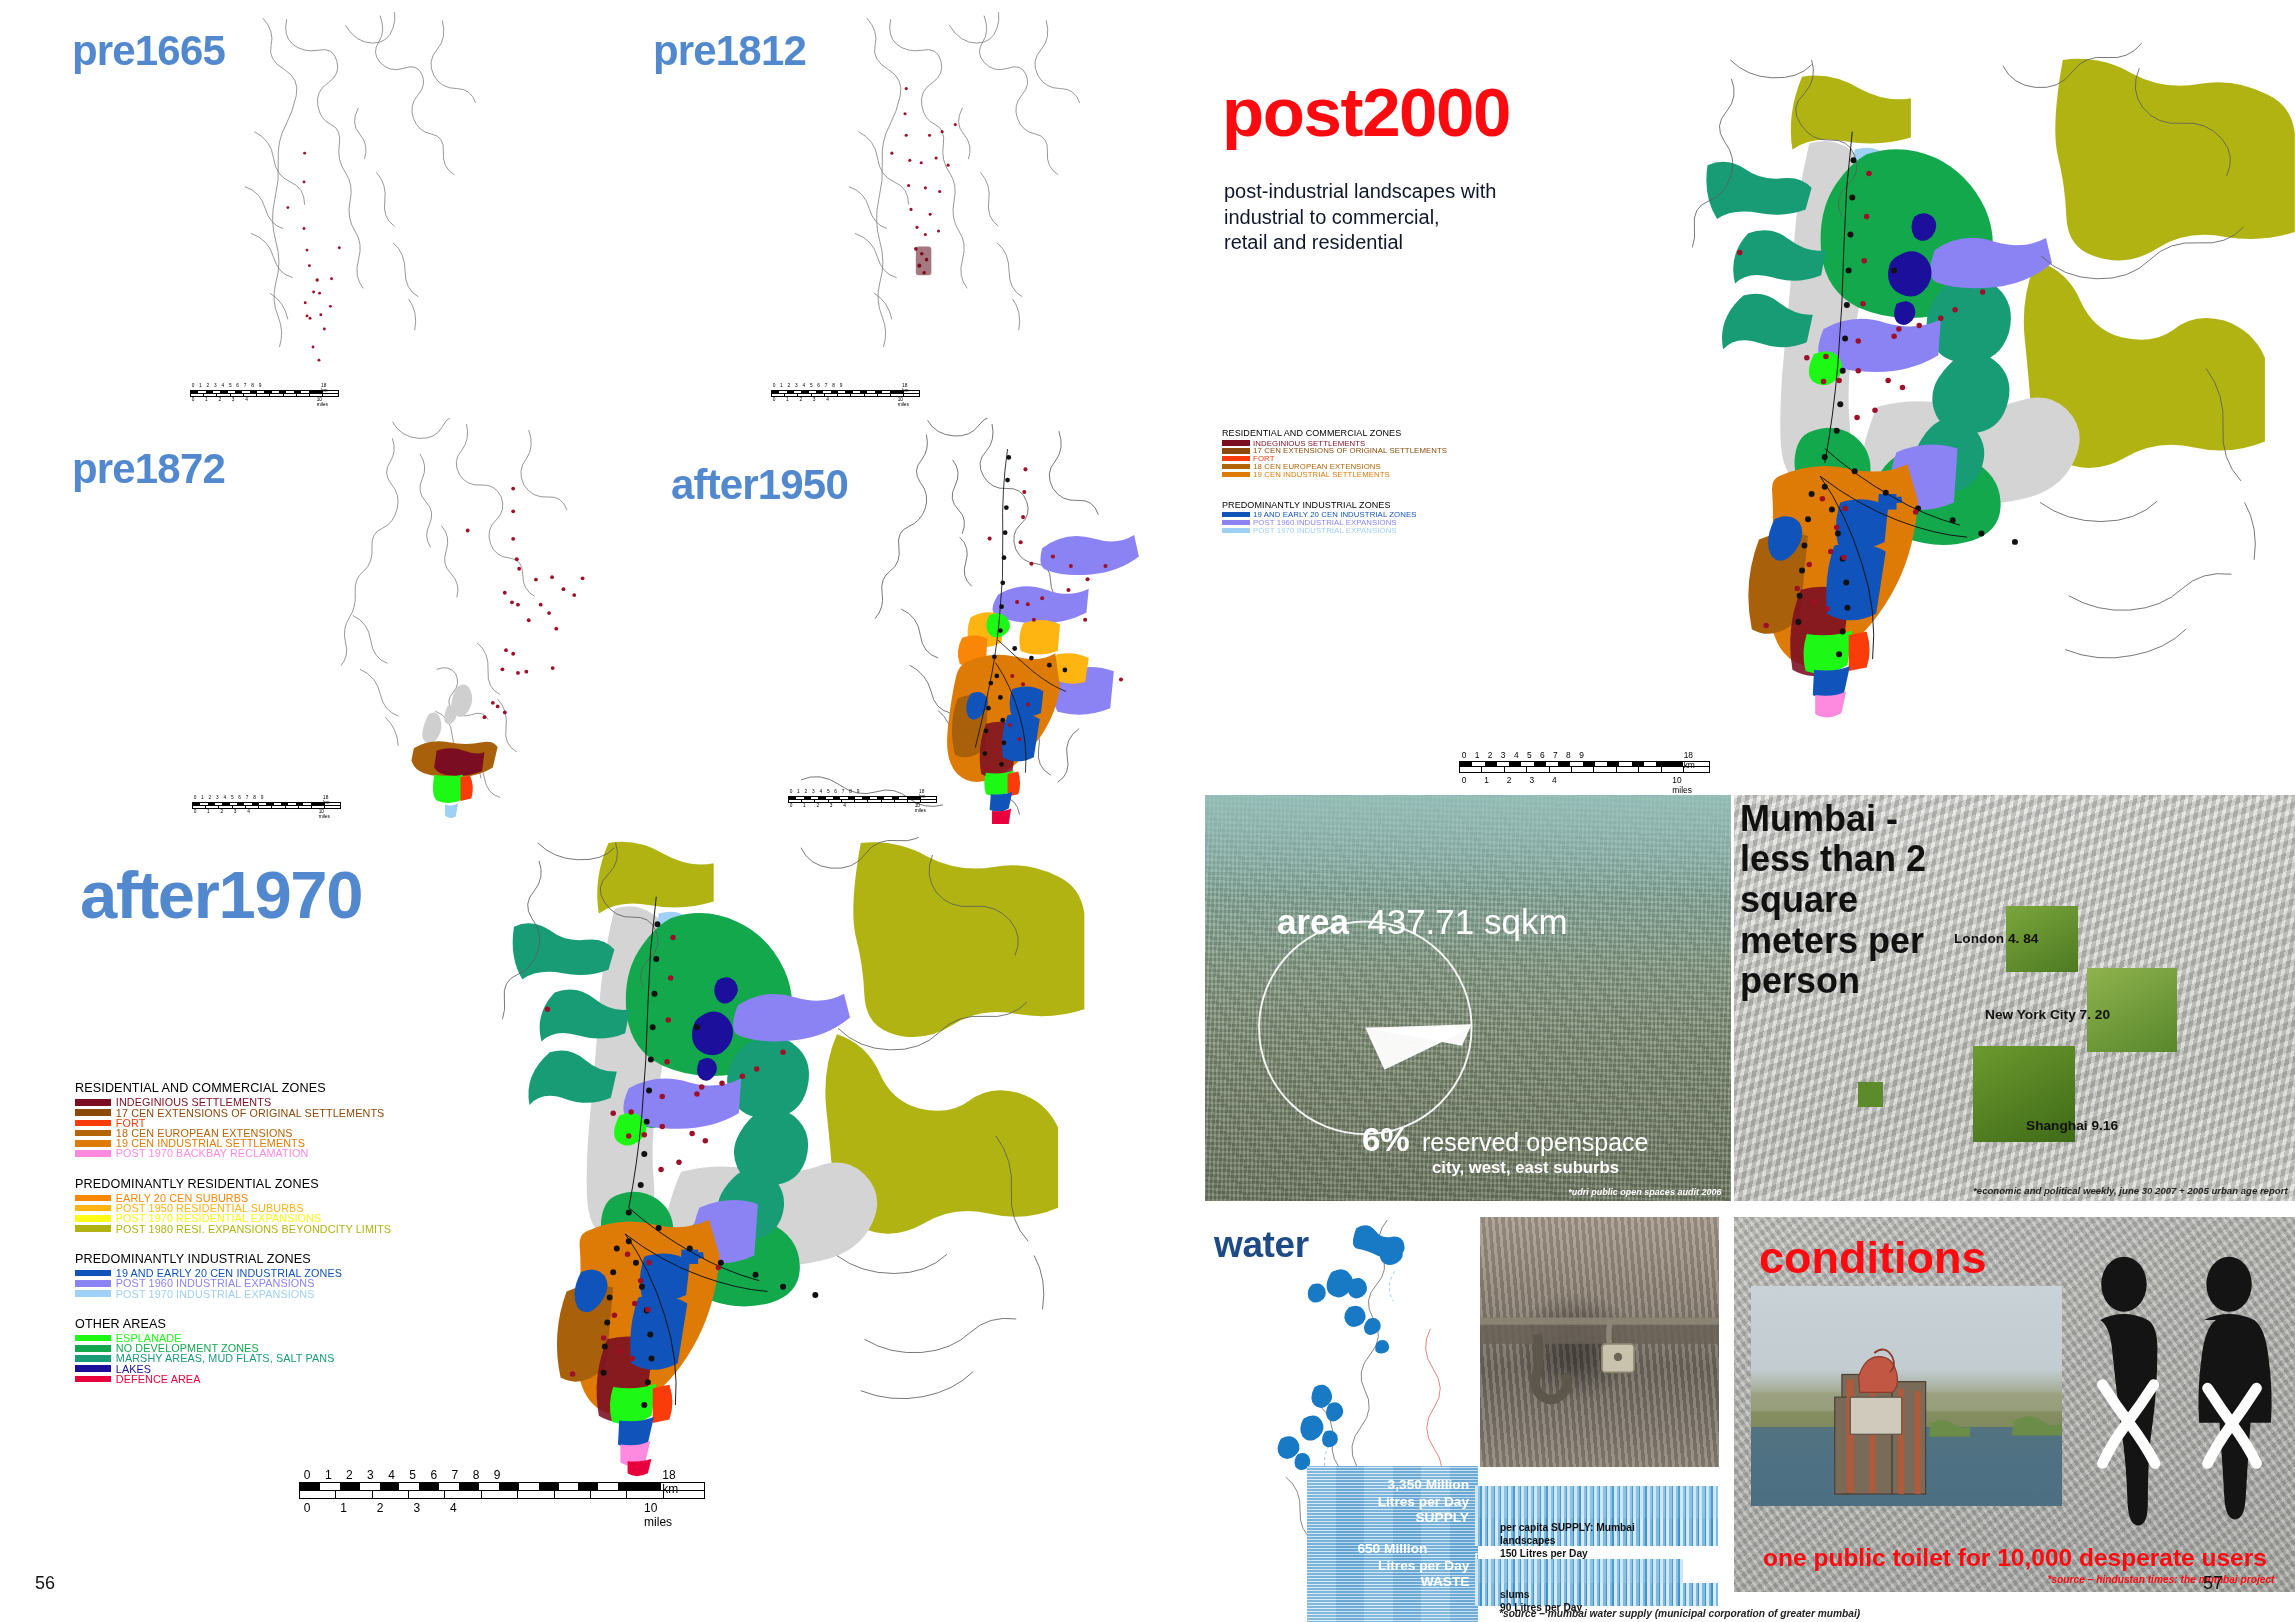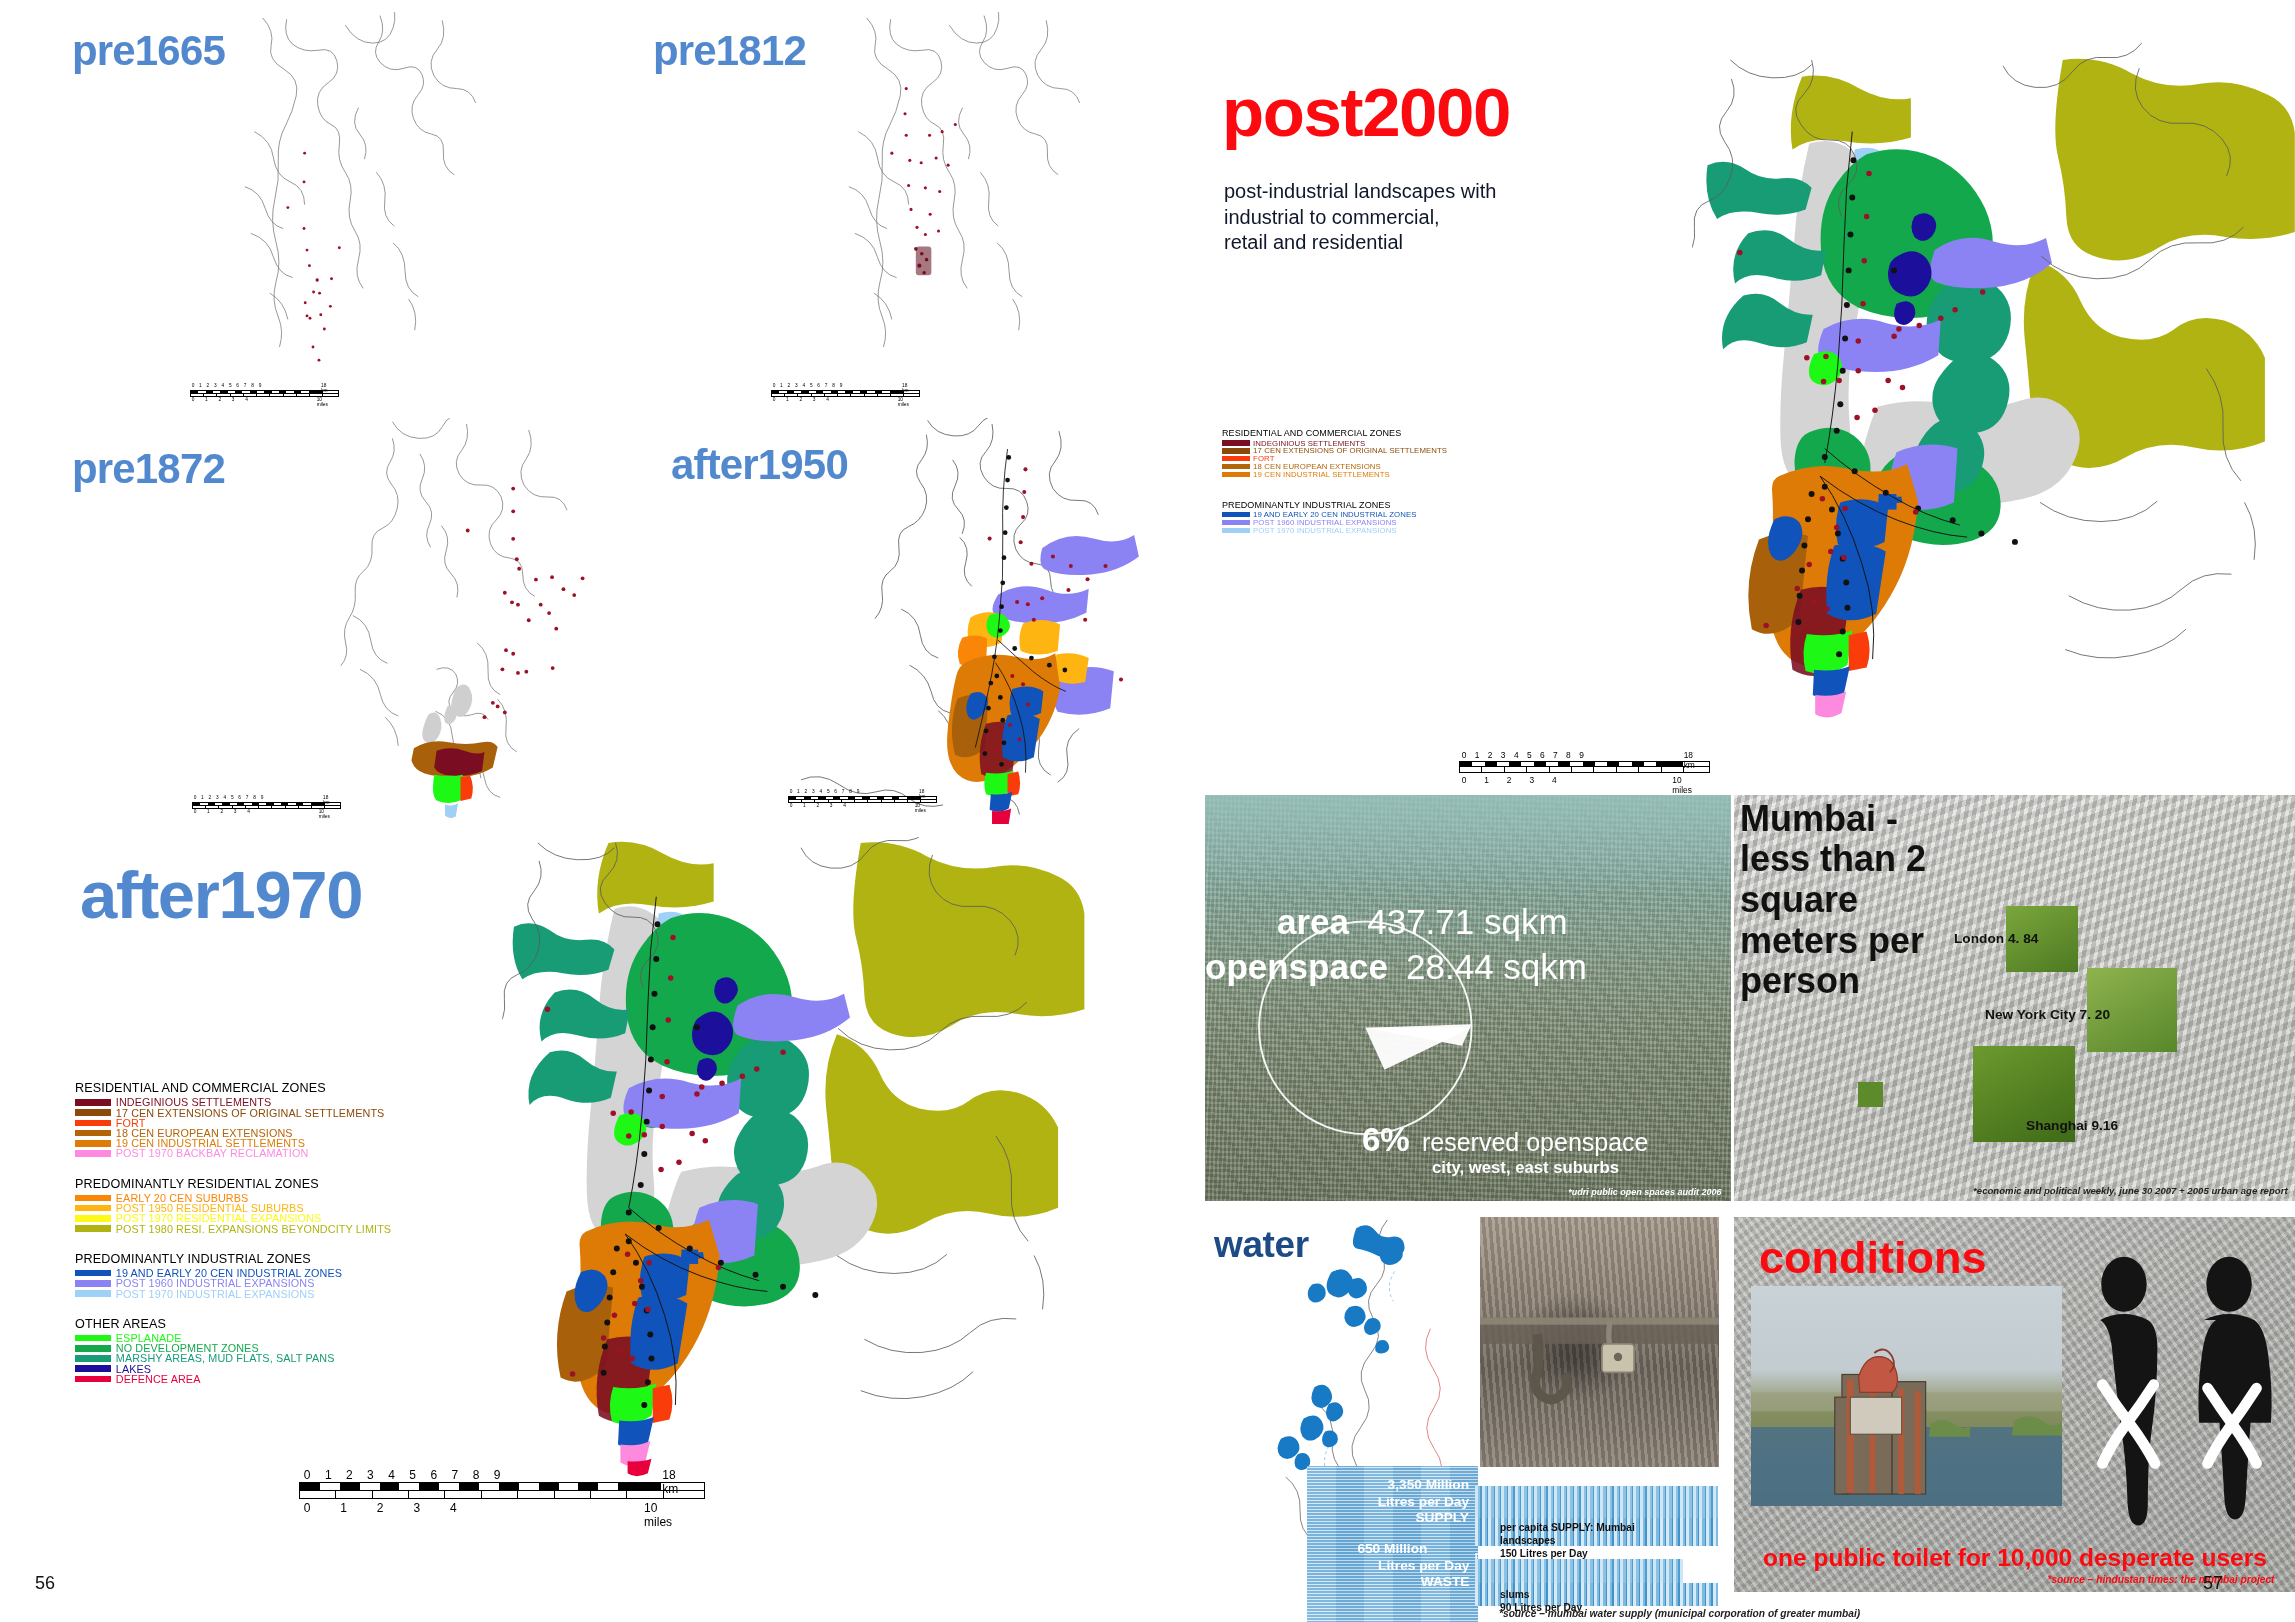--- a/index.html
+++ b/index.html
@@ -533,21 +533,21 @@
           <circle cx="392" cy="446" r="3.4"></circle>
         <circle cx="556" cy="438" r="3.4"></circle>
           <circle cx="400" cy="480" r="3.4"></circle>
         <circle cx="370" cy="514" r="3.4"></circle>
           <circle cx="386" cy="538" r="3.4"></circle>
         <circle cx="348" cy="556" r="3.4"></circle>
           <circle cx="332" cy="586" r="3.4"></circle>
       </g>
     </svg>
   </div>
-  <div class="map-title abs" style="left:671px; top:444px; font-size:42px;">after1950</div>
+  <div class="map-title abs" style="left:671px; top:464px; font-size:42px;">after1950</div>
   <div class="scalebar" style="left:788px; top:789px; width:149px;">
     <div class="sb-nums" style="height:6.6px;">
       <span style="left:2%; font-size:4.8px;">0</span>
         <span style="left:7%; font-size:4.8px;">1</span>
       <span style="left:12%; font-size:4.8px;">2</span>
         <span style="left:17%; font-size:4.8px;">3</span>
       <span style="left:22%; font-size:4.8px;">4</span>
         <span style="left:27%; font-size:4.8px;">5</span>
       <span style="left:32%; font-size:4.8px;">6</span>
         <span style="left:37%; font-size:4.8px;">7</span>
@@ -1153,24 +1153,20 @@
 
     <svg style="position:absolute; left:0; top:0;" width="526" height="406" viewBox="0 0 880 680">
       <circle cx="268" cy="390" r="178" fill="none" stroke="#ffffff" stroke-width="3.2" opacity="0.92"></circle>
       <path d="M268 390 L446 390 L300 460 Z" fill="#ffffff" opacity="0.95"></path>
       <path d="M268 390 L446 384 L430 420 Z" fill="#ffffff" opacity="0.95"></path>
     </svg>
     <div class="abs big-white-text" style="left:72px; top:109px; width:356px;">
       <span style="font-size:35px;">area</span>
       <span style="font-size:35px; font-weight:normal; margin-left:15.5px;">437.71 sqkm</span>
     </div>
-    <div class="abs big-white-text" style="left:-6px; top:154px; width:538px;">
-      <span style="font-size:35px; margin-left:6px;">openspace</span>
-      <span style="font-size:35px; font-weight:normal; margin-left:15.5px;">28.44 sqkm</span>
-    </div>
     <div class="abs big-white-text" style="left:157px; top:328px;">
       <span style="font-size:33px;">6%</span>
       <span style="font-size:25px; font-weight:normal; margin-left:9.6px;">reserved openspace</span>
     </div>
     <div class="abs big-white-text" style="left:227px; top:365px; font-size:16.7px;">city, west, east suburbs</div>
     <div class="abs src-note" style="right:9.6px; bottom:3.6px; font-size:9px; color:#ffffff;">*udri public open spaces audit 2006</div>
   </div>
 
   <div class="panel photo-slum" style="left:1734px; top:795px; width:562px; height:406px;">
 

